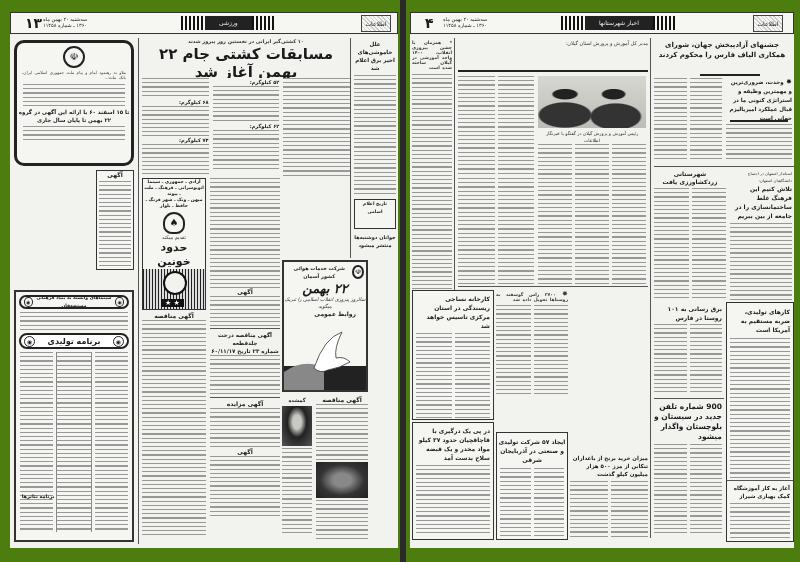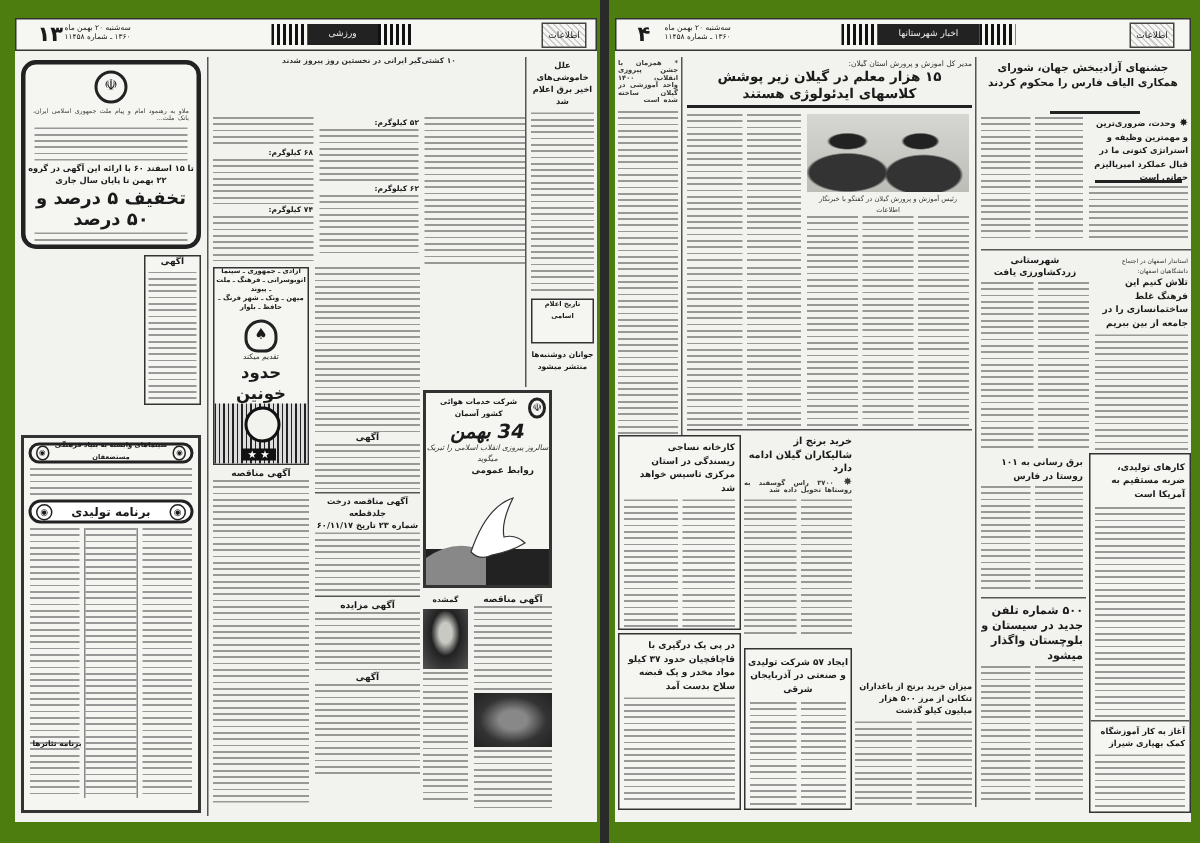--- a/index.html
+++ b/index.html
@@ -62,21 +62,20 @@
         <span class="barcode"></span>
       </div>
       <span class="logo" style="right:6px">اطلاعات</span>
     </div>
 
     <div class="box rounded" style="left:4px;top:28px;width:120px;height:126px">
       <div style="text-align:center;margin-top:2px"><span class="emblem">☫</span></div>
       <div class="txt" style="padding:2px 5px">ملاو به رهنمود امام و پیام ملت جمهوری اسلامی ایران، بانک ملت...</div>
       <div class="filler" style="margin:2px 6px;height:22px"></div>
       <div class="head-s" style="font-size:5.5px">تا ۱۵ اسفند ۶۰ با ارائه این آگهی در گروه ۲۲ بهمن تا پایان سال جاری</div>
-      <div class="head-l" style="font-size:12px">تخفیف ۵ درصد و ۵۰ درصد</div>
       <div class="filler" style="margin:2px 6px;height:14px"></div>
 
     </div>
 
     <div class="box" style="left:86px;top:158px;width:38px;height:100px">
       <div class="head-s">آگهی</div>
       <div class="filler" style="margin:2px;height:86px"></div>
     </div>
 
     <div class="box" style="left:4px;top:278px;width:120px;height:252px;border-width:2px">
@@ -96,20 +95,21 @@
         <div class="filler" style="flex:1;border-left:1px solid #666;border-right:1px solid #666"></div>
         <div class="filler" style="flex:1"></div>
       </div>
       <div class="head-s" style="position:absolute;left:4px;bottom:40px;width:36px;font-size:5px">برنامه تئاترها</div>
     </div>
 
     <div class="vrule" style="left:128px;top:26px;height:506px"></div>
 
     <div class="col" style="left:132px;top:26px;width:208px;height:40px">
       <div class="kicker" style="font-weight:bold">۱۰ کشتی‌گیر ایرانی در نخستین روز پیروز شدند</div>
+      <div class="head-xl">مسابقات کشتی جام ۲۲ بهمن آغاز شد</div>
     </div>
     <div class="col" style="left:132px;top:66px;width:208px;height:98px;display:flex;gap:4px">
       <div class="filler" style="flex:1"></div>
       <div style="flex:1">
         <div class="head-s" style="text-align:right;font-size:5px">۵۲ کیلوگرم:</div>
         <div class="filler" style="height:36px"></div>
         <div class="head-s" style="text-align:right;font-size:5px">۶۲ کیلوگرم:</div>
         <div class="filler" style="height:40px"></div>
       </div>
       <div style="flex:1">
@@ -154,21 +154,21 @@
     <div class="col" style="left:132px;top:300px;width:64px;height:232px">
       <div class="head-s">آگهی مناقصه</div>
       <div class="filler" style="height:215px"></div>
     </div>
 
     <div class="box" style="left:272px;top:248px;width:86px;height:132px;border-width:2px">
       <div style="display:flex;align-items:center;justify-content:space-between;padding:2px">
         <span class="head-s" style="font-size:5px">شرکت خدمات هوائی کشور آسمان</span>
         <span class="emblem" style="width:14px;height:14px;font-size:7px">☫</span>
       </div>
-      <div class="head-l" style="font-size:13px;font-style:italic">34 بهمن</div>
+      <div class="head-l" style="font-size:13px;font-style:italic">۲۲ بهمن</div>
       <div class="kicker" style="font-style:italic">سالروز پیروزی انقلاب اسلامی را تبریک میگوید</div>
       <div class="head-s" style="text-align:right;padding-right:10px">روابط عمومی</div>
       <svg width="86" height="62" viewBox="0 0 86 62" style="position:absolute;left:0;bottom:0">
         <rect x="0" y="38" width="86" height="24" fill="#222"></rect>
         <path d="M0 44 Q20 30 40 40 L40 62 L0 62Z" fill="#888"></path>
         <path d="M30 40 Q40 10 58 4 Q50 20 52 30 Q60 28 66 34 Q56 40 44 42 Q36 46 30 40Z" fill="#fff" stroke="#333" stroke-width=".8"></path>
       </svg>
     </div>
 
     <div class="col" style="left:272px;top:384px;width:30px;height:148px">
@@ -212,21 +212,20 @@
     </div>
 
     <div class="col" style="left:2px;top:28px;width:40px;height:500px">
       <div class="txt" style="font-weight:bold;font-size:4.5px">* همزمان با جشن پیروزی انقلاب، ۱۴۰۰ واحد آموزشی در گیلان ساخته شده است</div>
       <div class="filler" style="height:440px;margin-top:4px"></div>
     </div>
     <div class="vrule" style="left:44px;top:26px;height:380px"></div>
 
     <div class="col" style="left:48px;top:28px;width:190px;height:28px">
       <div class="kicker" style="text-align:right">مدیر کل آموزش و پرورش استان گیلان:</div>
-      <div class="head-m" style="font-size:9px">۱۵ هزار معلم در گیلان زیر پوشش کلاسهای ایدئولوژی هستند</div>
     </div>
     <div class="hrule" style="left:48px;width:190px;top:58px;height:2px;background:#222"></div>
     <div class="photo photo-two" style="left:128px;top:64px;width:108px;height:52px"></div>
     <div class="kicker" style="position:absolute;left:128px;top:118px;width:108px;font-size:4.5px;direction:rtl">رئیس آموزش و پرورش گیلان در گفتگو با خبرنگار اطلاعات</div>
     <div class="col" style="left:48px;top:64px;width:76px;height:100px;display:flex;gap:3px">
       <div class="filler" style="flex:1"></div>
       <div class="filler" style="flex:1"></div>
     </div>
     <div class="col" style="left:128px;top:132px;width:108px;height:140px;display:flex;gap:3px">
       <div class="filler" style="flex:1"></div>
@@ -281,30 +280,29 @@
     <div class="col" style="left:244px;top:292px;width:68px;height:90px">
       <div class="head-s" style="text-align:right;font-size:6px;line-height:9px">برق رسانی به ۱۰۱ روستا در فارس</div>
       <div style="display:flex;gap:3px;height:70px;margin-top:2px">
         <div class="filler" style="flex:1"></div>
         <div class="filler" style="flex:1"></div>
       </div>
     </div>
     <div class="hrule" style="left:244px;width:70px;top:386px"></div>
 
     <div class="col" style="left:244px;top:390px;width:68px;height:140px">
-      <div class="head-m" style="text-align:right;font-size:7.5px;line-height:10px">۵۰۰ شماره تلفن جدید در سیستان و بلوچستان واگذار میشود</div>
+      <div class="head-m" style="text-align:right;font-size:7.5px;line-height:10px">900 شماره تلفن جدید در سیستان و بلوچستان واگذار میشود</div>
       <div style="display:flex;gap:3px;height:90px;margin-top:2px">
         <div class="filler" style="flex:1"></div>
         <div class="filler" style="flex:1"></div>
       </div>
     </div>
 
     <div class="hrule" style="left:48px;width:190px;top:274px"></div>
     <div class="col" style="left:86px;top:278px;width:72px;height:140px">
-      <div class="head-s" style="text-align:right;font-size:6.5px;line-height:9px">خرید برنج از شالیکاران گیلان ادامه دارد</div>
       <div class="txt" style="font-weight:bold;font-size:4.5px;margin-top:2px"><span class="star">✸ </span><span>۳۷۰۰ راس گوسفند به روستاها تحویل داده شد</span></div>
       <div style="display:flex;gap:3px;height:90px;margin-top:3px">
         <div class="filler" style="flex:1"></div>
         <div class="filler" style="flex:1"></div>
       </div>
     </div>
     <div class="box" style="left:2px;top:278px;width:82px;height:130px">
       <div class="head-s" style="text-align:right;font-size:6px;line-height:9px;margin:3px">کارخانه نساجی ریسندگی در استان مرکزی تاسیس خواهد شد</div>
       <div style="display:flex;gap:3px;height:90px;margin:2px 3px">
         <div class="filler" style="flex:1"></div>

